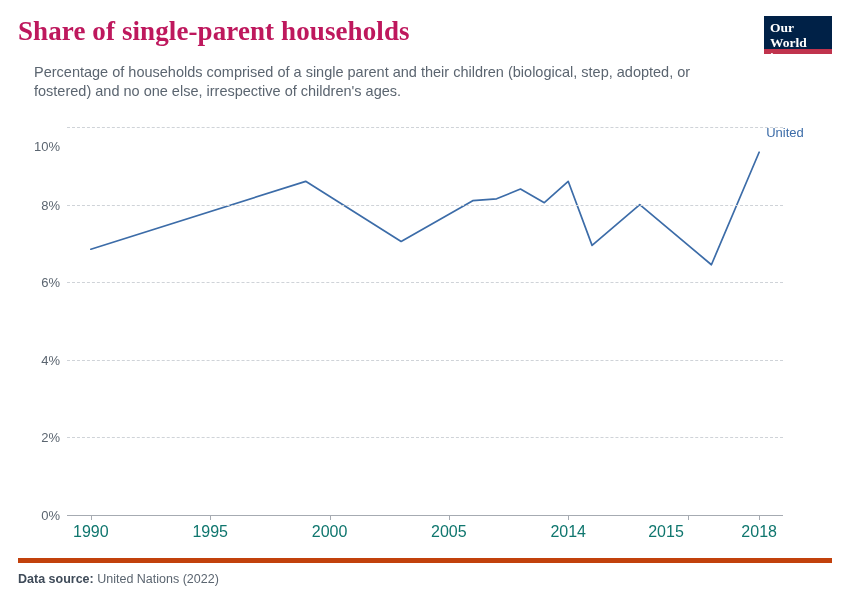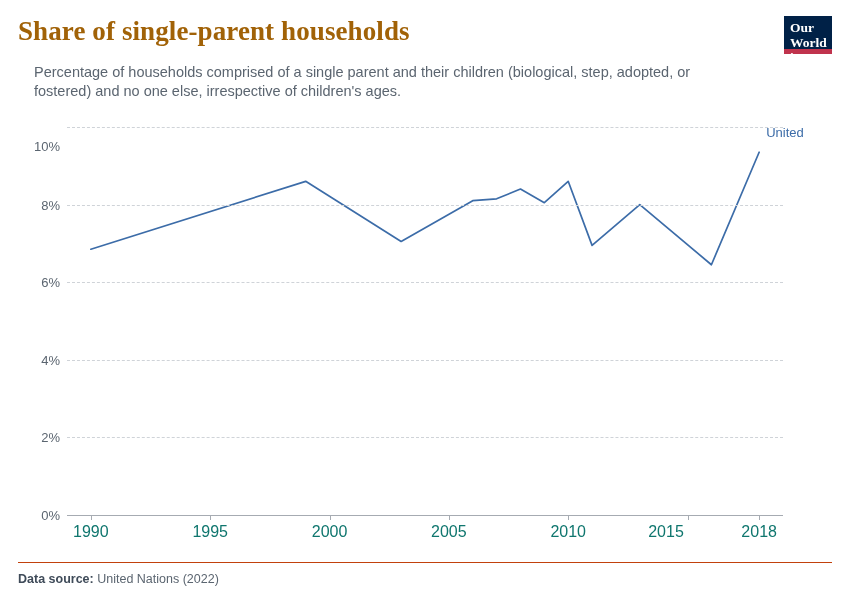--- a/index.html
+++ b/index.html
@@ -22,36 +22,36 @@
     padding: 16px 18px 0 18px;
   }
   
   .header {
     position: relative;
   }
   .chart-title {
     font-family: "Liberation Serif", serif;
     font-size: 27px;
     font-weight: 700;
-    color: #a16207;
+    color: #be185d;
     margin: 0 0 6px 0;
     letter-spacing: 0.1px;
   }
   .chart-subtitle {
     font-size: 14.5px;
     line-height: 19px;
     color: #5b6570;
     max-width: 690px;
     margin: 16px;
   }
   .owid-logo {
     position: absolute;
     top: 0px;
     right: 0px;
-    width: 48px;
+    width: 68px;
     height: 38px;
     background: #002147;
     color: #ffffff;
     font-family: "Liberation Serif", serif;
     font-weight: 700;
     font-size: 13.5px;
     line-height: 15px;
     padding: 4px 6px 0 6px;
     box-sizing: border-box;
     border-bottom: 5px solid #c0334d;
@@ -117,21 +117,21 @@
     color: #3c6ca8;
     white-space: nowrap;
     transform: translateY(-50%);
   }
   
   .footer {
     position: absolute;
     left: 18px;
     right: 18px;
     bottom: 14px;
-    border-top: 1px solid #c2410c;
+    border-top: 5px solid #c2410c;
     padding-top: 9px;
     display: flex;
     justify-content: space-between;
     align-items: baseline;
     font-size: 12.5px;
     color: #5b6570;
   }
   .footer .src-label {
     font-weight: 700;
     color: #3f4b59;
@@ -175,21 +175,21 @@
         <div class="xaxis">
           <div class="xtickmark" style="left: 23.8667px;"></div>
           <div class="xtick" style="left: 23.8667px;">1990</div>
           <div class="xtickmark" style="left: 143.2px;"></div>
           <div class="xtick" style="left: 143.2px;">1995</div>
           <div class="xtickmark" style="left: 262.533px;"></div>
           <div class="xtick" style="left: 262.533px;">2000</div>
           <div class="xtickmark" style="left: 381.867px;"></div>
           <div class="xtick" style="left: 381.867px;">2005</div>
           <div class="xtickmark" style="left: 501.2px;"></div>
-          <div class="xtick" style="left: 501.2px;">2010</div>
+          <div class="xtick" style="left: 501.2px;">2014</div>
           <div class="xtickmark" style="left: 620.533px;"></div>
           <div class="xtick" style="left: 599px;">2015</div>
           <div class="xtickmark" style="left: 692.133px;"></div>
           <div class="xtick" style="left: 692.133px;">2018</div>
         </div>
         <div class="series-label" style="left: 699.133px; top: 5.22px; color: rgb(60, 108, 168);">United</div>
       </div>
   </div>
 
   <div class="footer">

